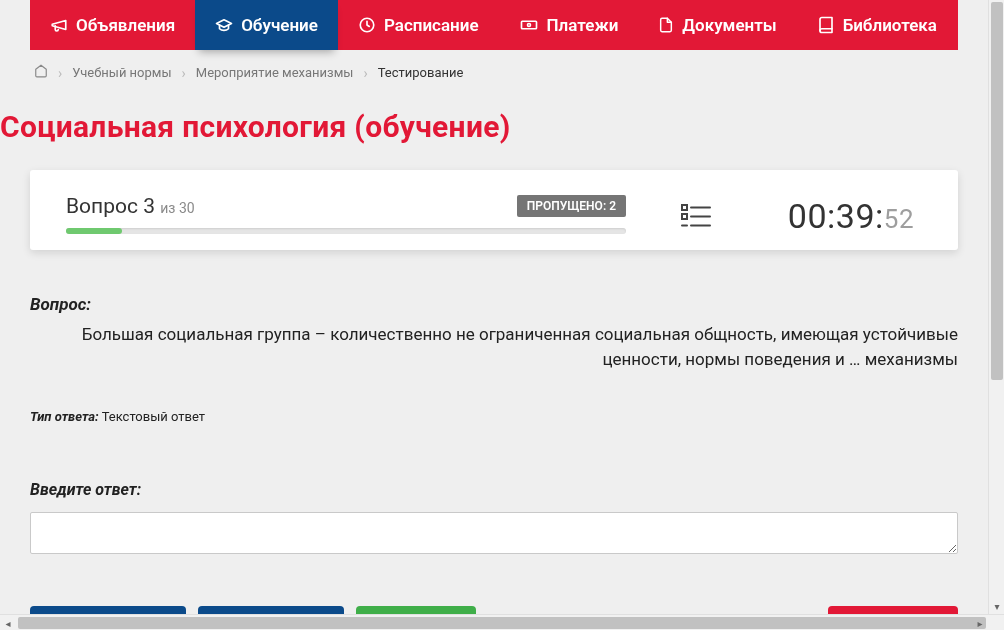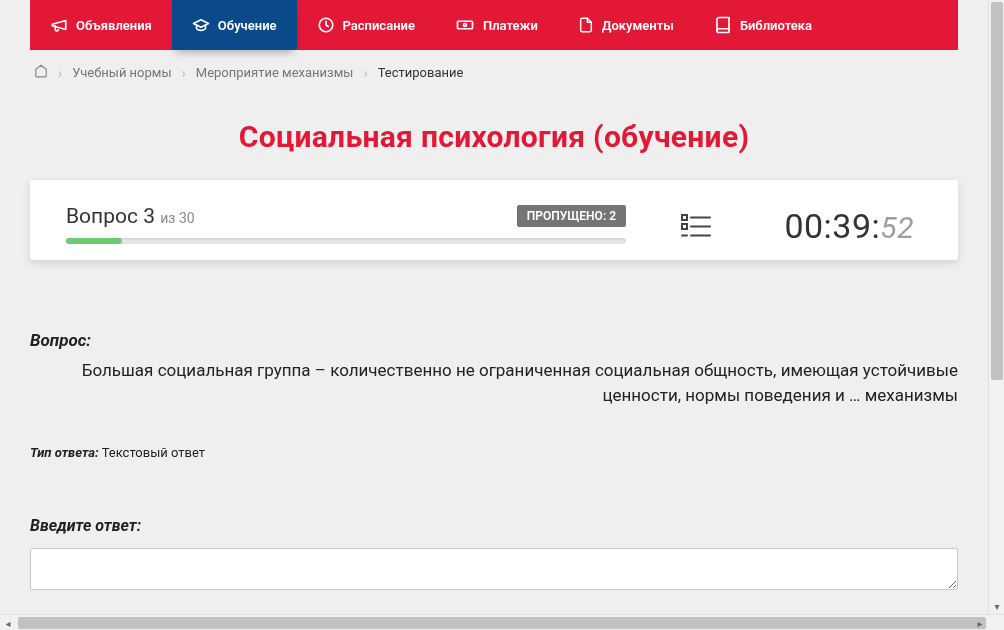--- a/index.html
+++ b/index.html
@@ -65,21 +65,21 @@
       margin-left: 30px;
       margin-right: 30px;
     }
     .nav-item {
       display: flex;
       align-items: center;
       gap: 8px;
       padding: 0 20px;
       color: #fff;
       font-weight: 600;
-      font-size: 13px;
+      font-size: 17px;
       cursor: pointer;
       white-space: nowrap;
     }
     .nav-item.active {
       background: #0b4a8a;
       box-shadow: 0 6px 8px -4px rgba(0,0,0,0.3);
       align-items: center;
     }
     .nav-item .nav-icon { display:inline-flex; }
 
@@ -92,25 +92,25 @@
       font-size: 13px;
       color: #7a7a7a;
     }
     .breadcrumb .crumb-link { color: #777; cursor:pointer; }
     .breadcrumb .crumb-current { color: #333; }
     .breadcrumb .chevron { color: #bbb; font-size: 14px; }
     .breadcrumb .home { color: #888; }
 
     
     .page-title {
-      text-align: center;
+      text-align: left;
       color: #e21836;
       font-size: 30px;
       font-weight: 700;
-      margin: 28px 0 26px;
+      margin: 18px 0 26px;
       letter-spacing: 0.3px;
     }
 
     
     .card {
       background: #fff;
       margin: 0 30px;
       padding: 24px 36px 14px;
       border-radius: 3px;
       box-shadow: 0 3px 8px rgba(0,0,0,0.12);
@@ -153,25 +153,25 @@
     .timer {
       text-align:right;
       padding-right: 8px;
       padding-top: 2px;
       font-size: 34px;
       font-weight:400;
       color:#333;
       letter-spacing: 0.5px;
       white-space:nowrap;
     }
-    .timer .sec { color:#9e9e9e; font-size:30px;font-style:italic; }
+    .timer .sec { color:#9e9e9e; font-size:26px; }
 
     
     .question-block {
-      margin: 68px 30px 0;
+      margin: 42px 30px 0;
       color:#222;
       font-size:17px;
       line-height:1.5;
     }
     .question-block .label { font-style: italic; font-weight:700; }
     .question-block .q-text { margin-top:4px;text-align:right; }
     .answer-type { margin-top: 34px; font-size:13px; }
     .answer-type .label { font-style: italic; font-weight:700; }
     .input-row { margin-top: 52px; }
     .input-row .label2 { font-weight:700; font-size:16px;font-style:italic; }

